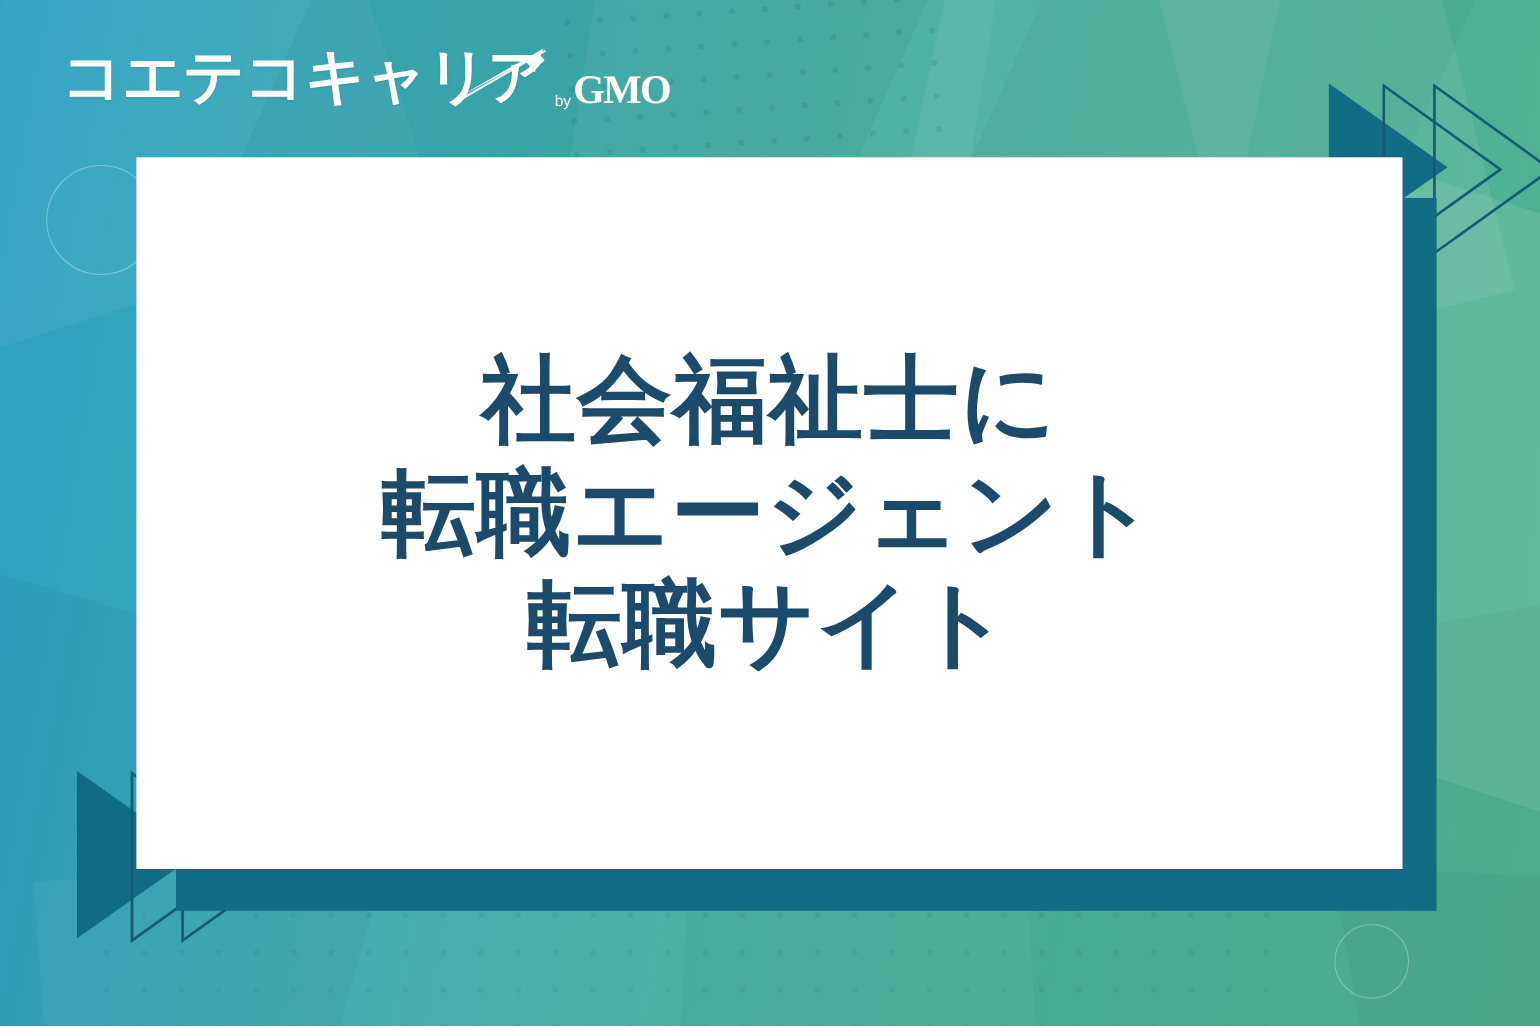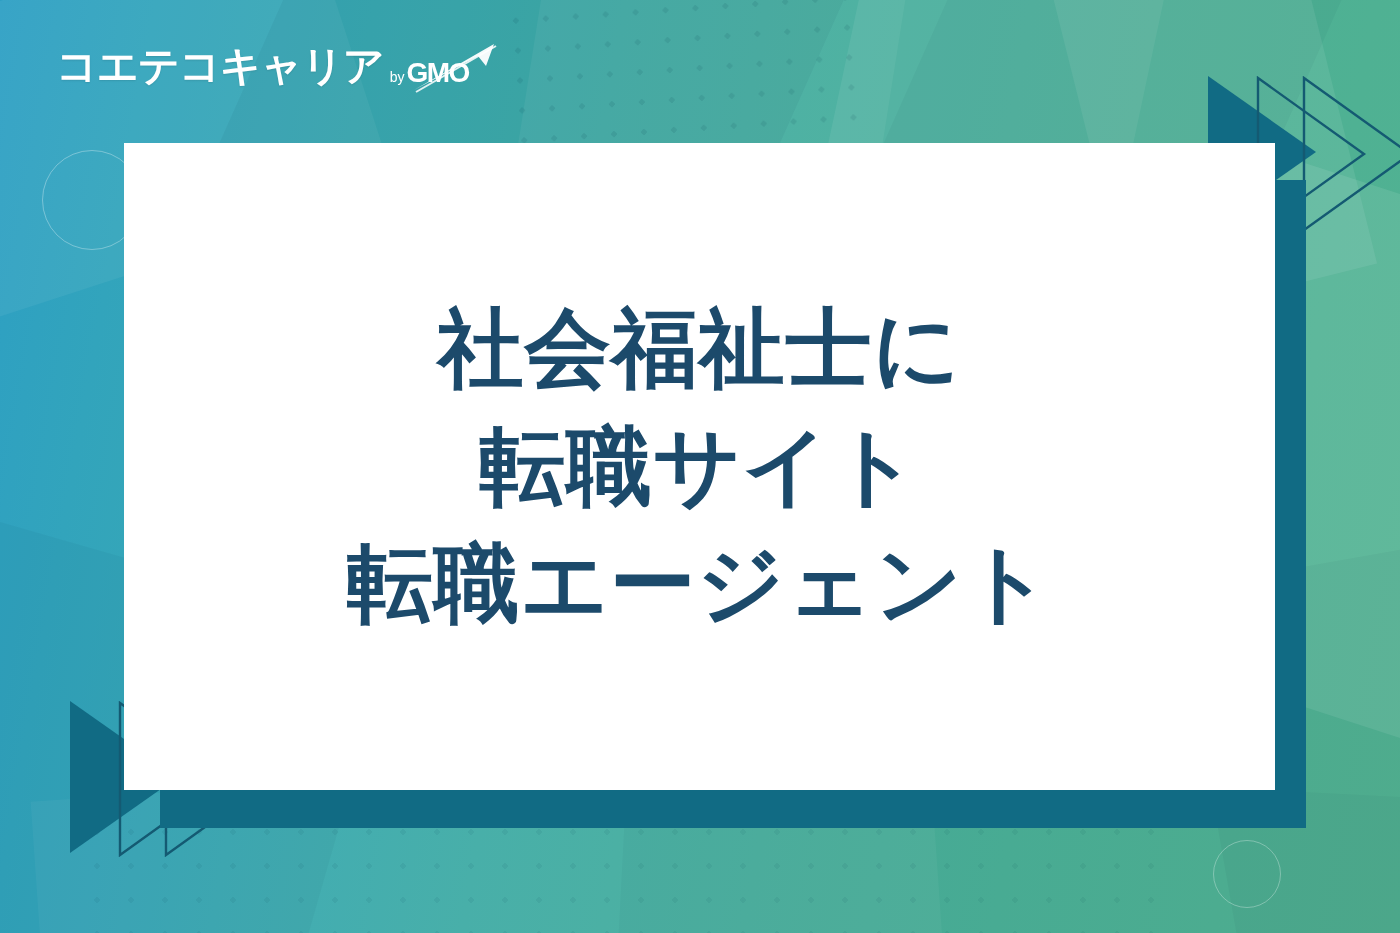--- a/index.html
+++ b/index.html
@@ -124,21 +124,21 @@
     background:#FFFFFF;
   }
 
   
   #title-block {
     position:absolute;
     left:124px; top:143px;
     width:1151px; height:647px;
     display:flex; flex-direction:column;
     align-items:center; justify-content:center;
-    gap:18px;
+    gap:2px;
   }
   .title-line {
     color:#1C4A6B;
     font-family:"DejaVu Sans", sans-serif;
     font-weight:bold;
     font-size:86px;
     line-height:1.16;
     letter-spacing:1px;
     white-space:nowrap;
     text-align:center;
@@ -147,42 +147,42 @@
 
   
   #logo {
     position:absolute;
     left:56px; top:46px;
     display:flex; align-items:flex-end; gap:0;
     z-index:20;
   }
   #logo-text {
     color:#FFFFFF;
-    font-family:Liberation Serif, serif;
+    font-family:Liberation Mono, monospace;
     font-weight:bold;
-    font-size:41px;
+    font-size:55px;
     letter-spacing:-1px;
     line-height:1;
     white-space:nowrap;
     text-shadow:0 1px 2px rgba(0,0,0,.10);
   }
   #logo-arrow { position:absolute; left:352px; top:-6px; }
   #logo-by {
     color:#FFFFFF;
     font-family:"Liberation Sans", sans-serif;
     font-size:14px;
     font-weight:normal;
     margin-left:6px;
     margin-bottom:3px;
     line-height:1;
   }
   #logo-gmo {
     color:#FFFFFF;
-    font-family:Liberation Sans, sans-serif;
-    font-size:28px;
+    font-family:Liberation Serif, serif;
+    font-size:37px;
     font-weight:bold;
     letter-spacing:-1.5px;
     margin-left:2px;
     line-height:1;
   }
 </style>
 </head>
 <body>
 
 <div id="bg-root">
@@ -233,22 +233,22 @@
       </svg>
     </div>
   </div>
 </div>
 
 <div id="card-shadow"></div>
 <div id="card"></div>
 
 <div id="title-block">
   <div class="title-line">社会福祉士に</div>
+  <div class="title-line">転職エージェント</div>
   <div class="title-line">転職サイト</div>
-  <div class="title-line">転職エージェント</div>
 </div>
 
 <div id="logo">
   <div id="logo-text">コエテコキャリア</div>
   <div id="logo-arrow">
     <svg width="96" height="56" viewBox="0 0 96 56">
       <path d="M6 50 L86 4 L78 26 L70 16 Z" fill="#FFFFFF" opacity="0.95"></path>
       <path d="M8 52 L88 6" stroke="#FFFFFF" stroke-width="2" fill="none" opacity="0.85"></path>
     </svg>
   </div>

